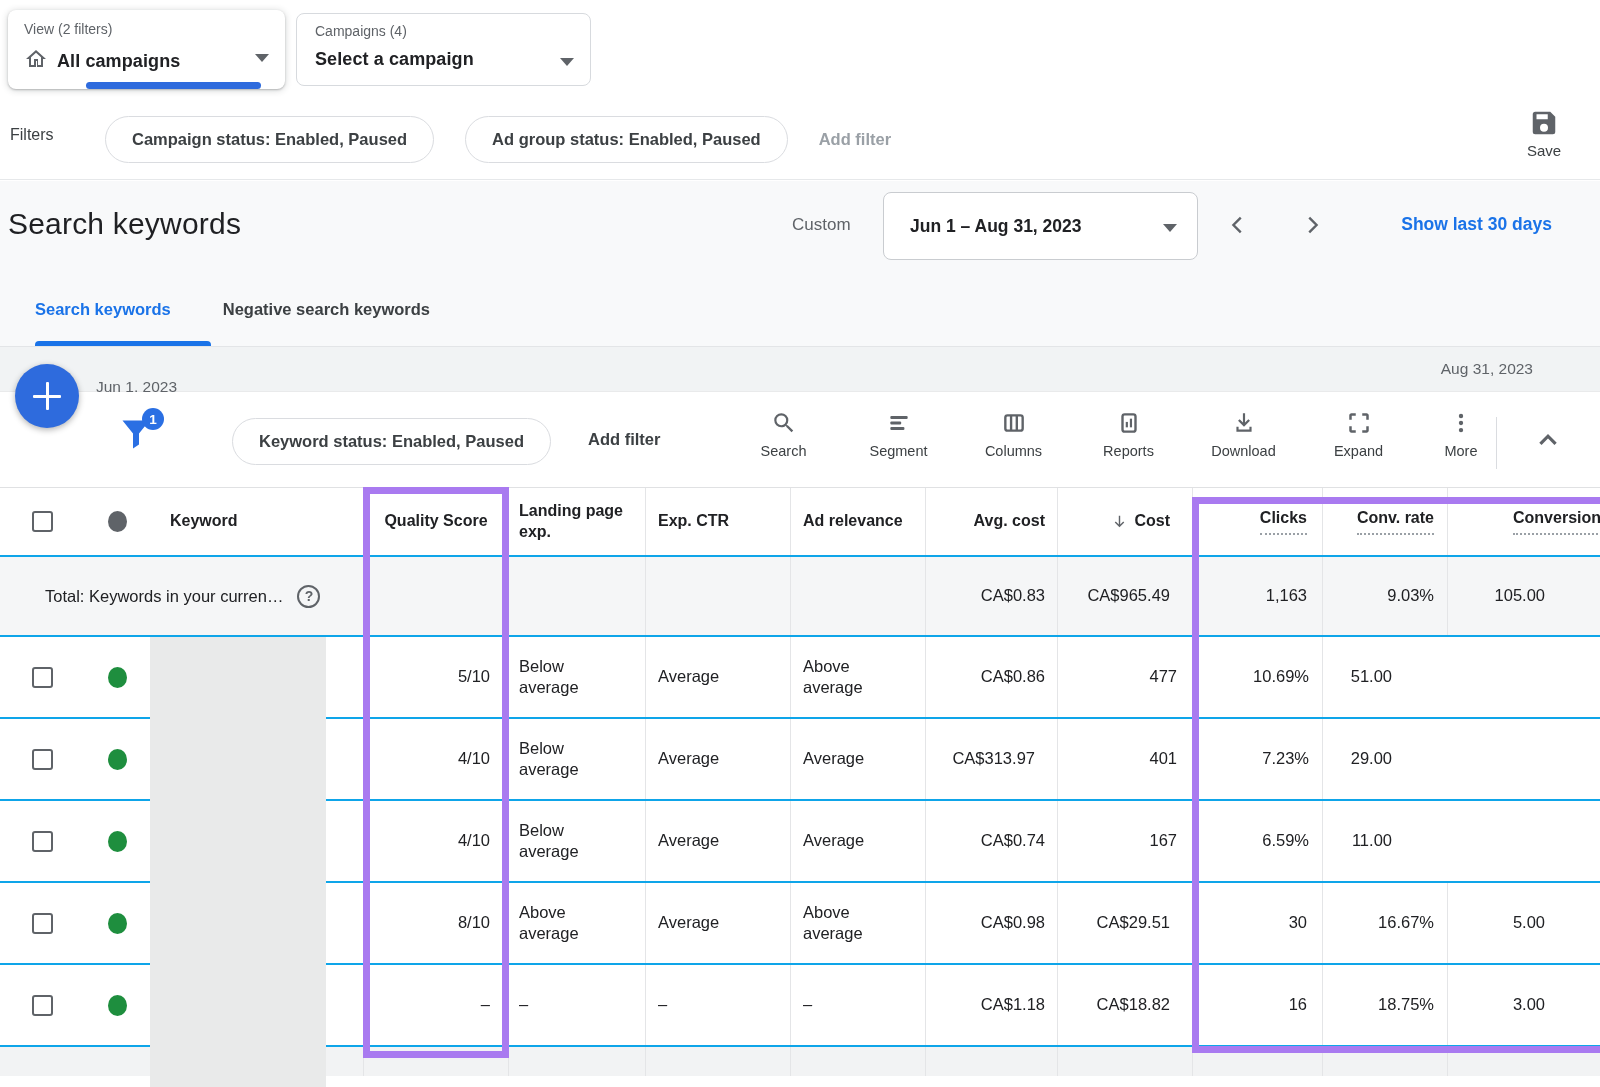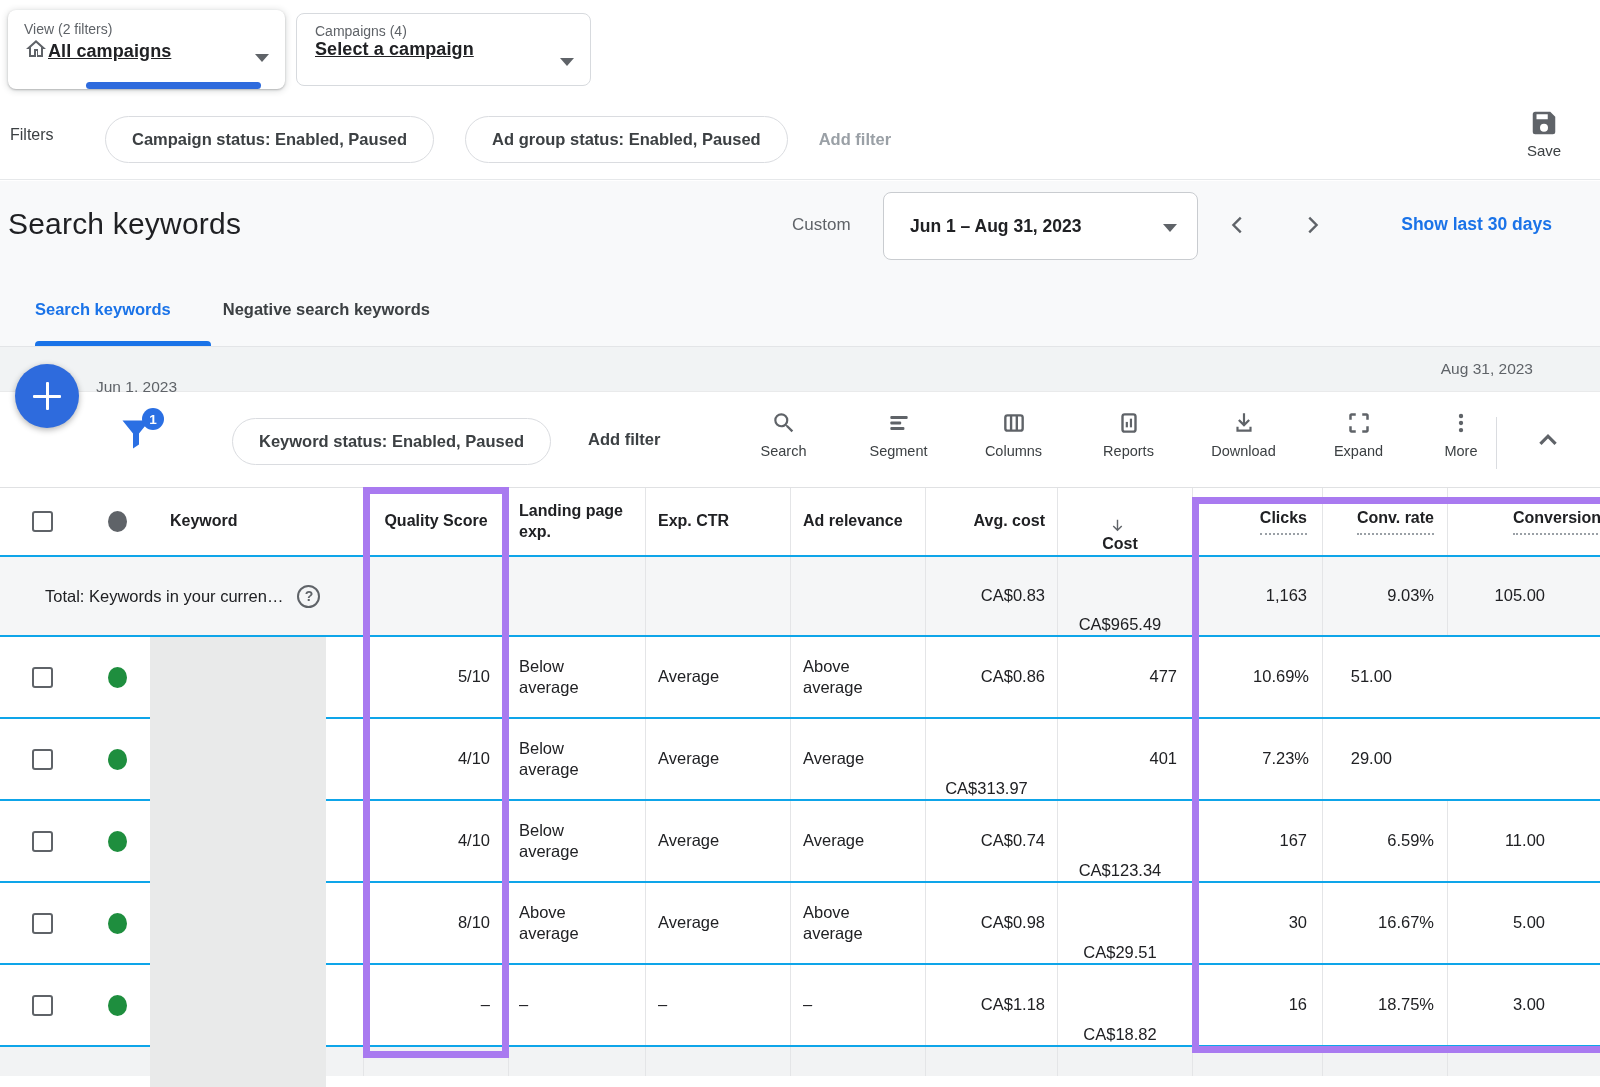--- a/index.html
+++ b/index.html
@@ -7,21 +7,21 @@
   body { font-family:"Liberation Sans", sans-serif; color:#202124; }
   .screen { position:relative; width:1600px; height:1087px; overflow:hidden; background:#fff; }
 
   
   .view-card { position:absolute; left:8px; top:10px; width:277px; height:79px; background:#fff;
     border-radius:8px; box-shadow:0 1px 2px rgba(60,64,67,.3), 0 1px 6px 1px rgba(60,64,67,.18);
     padding:11px 16px 0 16px; cursor:pointer; }
   .camp-card { position:absolute; left:296px; top:13px; width:295px; height:73px; background:#fff;
     border:1px solid #d7dade; border-radius:8px; padding:9px 16px 0 18px; cursor:pointer; }
   .sel-label { font-size:14px; color:#5f6368; }
-  .sel-value-row { display:flex; align-items:center; margin-top:0;text-decoration:underline; }
+  .sel-value-row { display:flex; align-items:center; gap:9px; margin-top:10px; }
   .sel-value { font-size:18px; font-weight:700; color:#202124; letter-spacing:.1px; }
   .caret { width:0; height:0; border-left:7px solid transparent; border-right:7px solid transparent;
     border-top:8px solid #5f6368; position:absolute; right:16px; top:44px; }
   .blue-bar { position:absolute; left:78px; right:24px; bottom:0; height:7px; background:#2e6bdd; border-radius:5px; }
 
   
   .filters-bar { position:absolute; left:0; top:100px; width:1600px; height:80px; border-bottom:1px solid #e6e8ea; }
   .filters-label { position:absolute; left:10px; top:26px; font-size:16px; color:#3c4043; }
   .chip-row { position:absolute; left:105px; top:16px; display:flex; align-items:center; gap:31px; }
   .chip { height:47px; display:flex; align-items:center; padding:0 26px; border:1px solid #dadce0;
@@ -78,21 +78,21 @@
     align-items:center; background:#fff; border-bottom:2px solid #0ea5e9; }
   .trow.header { height:70px; border-top:1px solid #e0e1e3; font-weight:700; font-size:16px; }
   .trow.total { height:80px; background:#f5f6f7; font-size:16.5px; }
   .trow.data { height:82px; font-size:16.5px; }
   .trow.cut { height:29px; background:#f2f3f4; border-bottom:none; }
   .cell { height:100%; display:flex; align-items:center; line-height:1.3; }
   .bl { border-left:1px solid #e4e5e7; }
   .c-center { justify-content:center; }
   .c-right { justify-content:flex-end; }
   .pl20 { padding-left:20px; } .pl12 { padding-left:12px; } .pl10 { padding-left:10px; }
-  .pr18 { padding-right:18px; } .pr12 { padding-right:12px; } .pr10 { padding-right:10px;flex-direction:column; }
+  .pr18 { padding-right:18px; } .pr12 { padding-right:12px; } .pr10 { padding-right:22px; }
   .pr15 { padding-right:15px; } .pr13 { padding-right:13px; } .pr55 { padding-right:55px; }
   .wrapnarrow { padding-right:48px; }
   .cb { width:21px; height:21px; border:2px solid #5f6368; border-radius:3px; background:#fff; cursor:pointer; }
   .dot { width:19px; height:21px; border-radius:50%; }
   .dot.gray { background:#5f6368; }
   .dot.green { background:#1e8e3e; cursor:pointer; }
   .hdr-dotted { border-bottom:2px dotted #9aa0a6; padding-bottom:4px; white-space:nowrap; }
   .sort-arrow { margin-right:6px; display:inline-flex; }
   .total-label-cell { grid-column:1 / span 3; padding-left:45px; display:flex; align-items:center; gap:14px; height:100%; }
   .help-circ { width:23px; height:23px; border:2px solid #5f6368; border-radius:50%; color:#5f6368;
@@ -364,21 +364,20 @@
         </div>
       <div class="cell c-center">
           <span class="dot green"></span>
         </div>
       <div class="cell pl20"></div>
       <div class="cell bl c-right pr18">4/10</div>
       <div class="cell bl pl10 wrapnarrow">Below average</div>
       <div class="cell bl pl12">Average</div>
       <div class="cell bl pl12 wrapnarrow">Average</div>
       <div class="cell bl c-right pr12">CA$0.74</div>
-      <div class="cell bl c-right pr10">CA$123.34</div>
       <div class="cell bl c-right pr15">167</div>
       <div class="cell bl c-right pr13">6.59%</div>
       <div class="cell bl c-right pr55">11.00</div>
     </div>
 
     <div class="trow data">
       <div class="cell c-center">
           <span class="cb"></span>
         </div>
       <div class="cell c-center">

